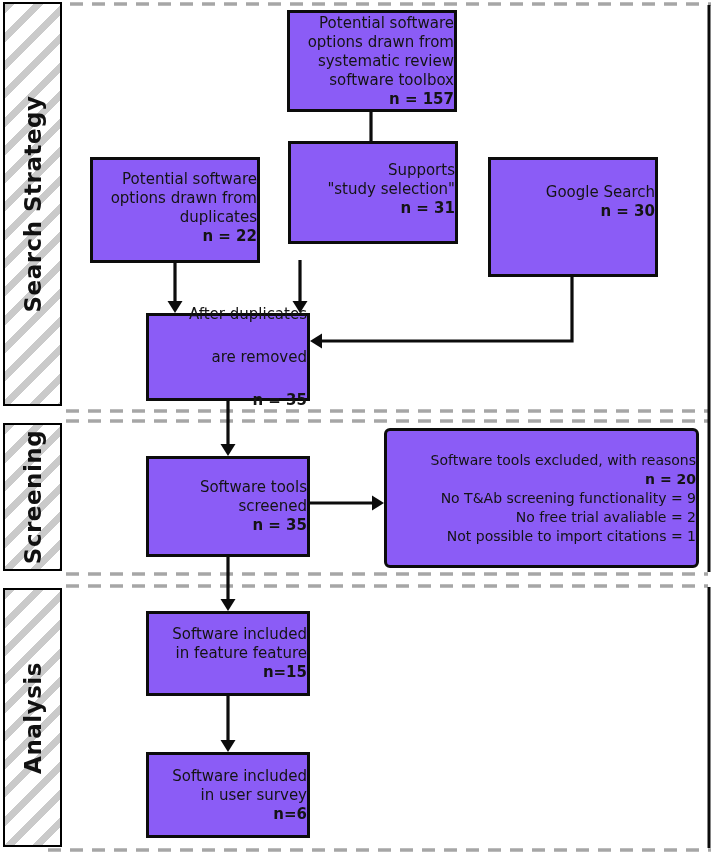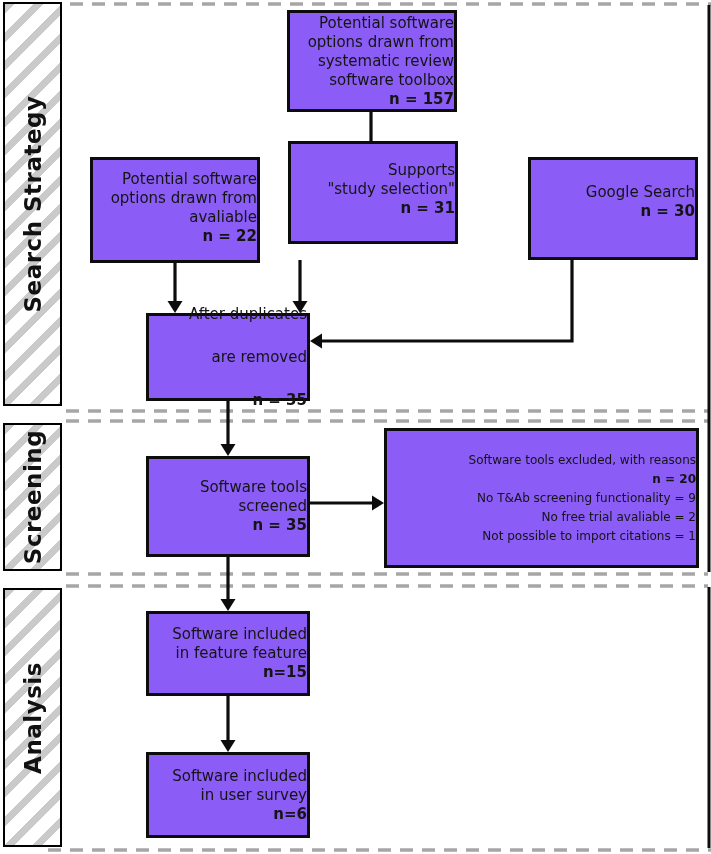--- a/index.html
+++ b/index.html
@@ -19,21 +19,21 @@
     font-weight:bold;font-size:23px;white-space:nowrap;letter-spacing:.5px;color:#111;
   }
   .fbox{
     position:absolute;box-sizing:border-box;border:3px solid #0c0c0c;background:#8b5cf6;
     display:flex;flex-direction:column;align-items:flex-end;text-align:center;
     font-size:15px;line-height:19px;z-index:3;
   }
   .vcenter{justify-content:center;}
   .ln{display:block;white-space:nowrap;}
   .count{font-weight:bold;}
-  .excluded{font-size:12px;line-height:19px;}
+  .excluded{font-size:14px;line-height:19px;border-radius:6px;}
   svg.overlay{position:absolute;left:0;top:0;z-index:1;}
 </style>
 </head>
 <body>
 
 <div class="canvas">
 
   <svg class="overlay" width="711" height="854" viewBox="0 0 711 854">
 
     <line x1="48" y1="4" x2="711" y2="4" stroke="#a6a6a6" stroke-width="3.5" stroke-dasharray="13 9"></line>
@@ -85,31 +85,31 @@
     <span class="ln">Potential software</span>
     <span class="ln">options drawn from</span>
     <span class="ln">systematic review</span>
     <span class="ln">software toolbox</span>
     <span class="ln count">n = 157</span>
   </div>
 
   <div class="fbox" style="left:90px;top:157px;width:170px;height:106px;padding-top:10px;">
     <span class="ln">Potential software</span>
     <span class="ln">options drawn from</span>
-    <span class="ln">avaliable</span>
+    <span class="ln">duplicates</span>
     <span class="ln count">n = 22</span>
   </div>
 
   <div class="fbox" style="left:288px;top:141px;width:170px;height:103px;padding-top:17px;">
     <span class="ln">Supports</span>
     <span class="ln">"study selection"</span>
     <span class="ln count">n = 31</span>
   </div>
 
-  <div class="fbox" style="left:488px;top:157px;width:170px;height:103px;padding-top:23px;margin-left:40px;">
+  <div class="fbox" style="left:488px;top:157px;width:170px;height:120px;padding-top:23px;">
     <span class="ln">Google Search</span>
     <span class="ln count">n = 30</span>
   </div>
 
   <div class="fbox vcenter" style="left:146px;top:313px;width:164px;height:88px;gap:24px;">
     <span class="ln">After duplicates</span>
     <span class="ln">are removed</span>
     <span class="ln count">n = 35</span>
   </div>
 

